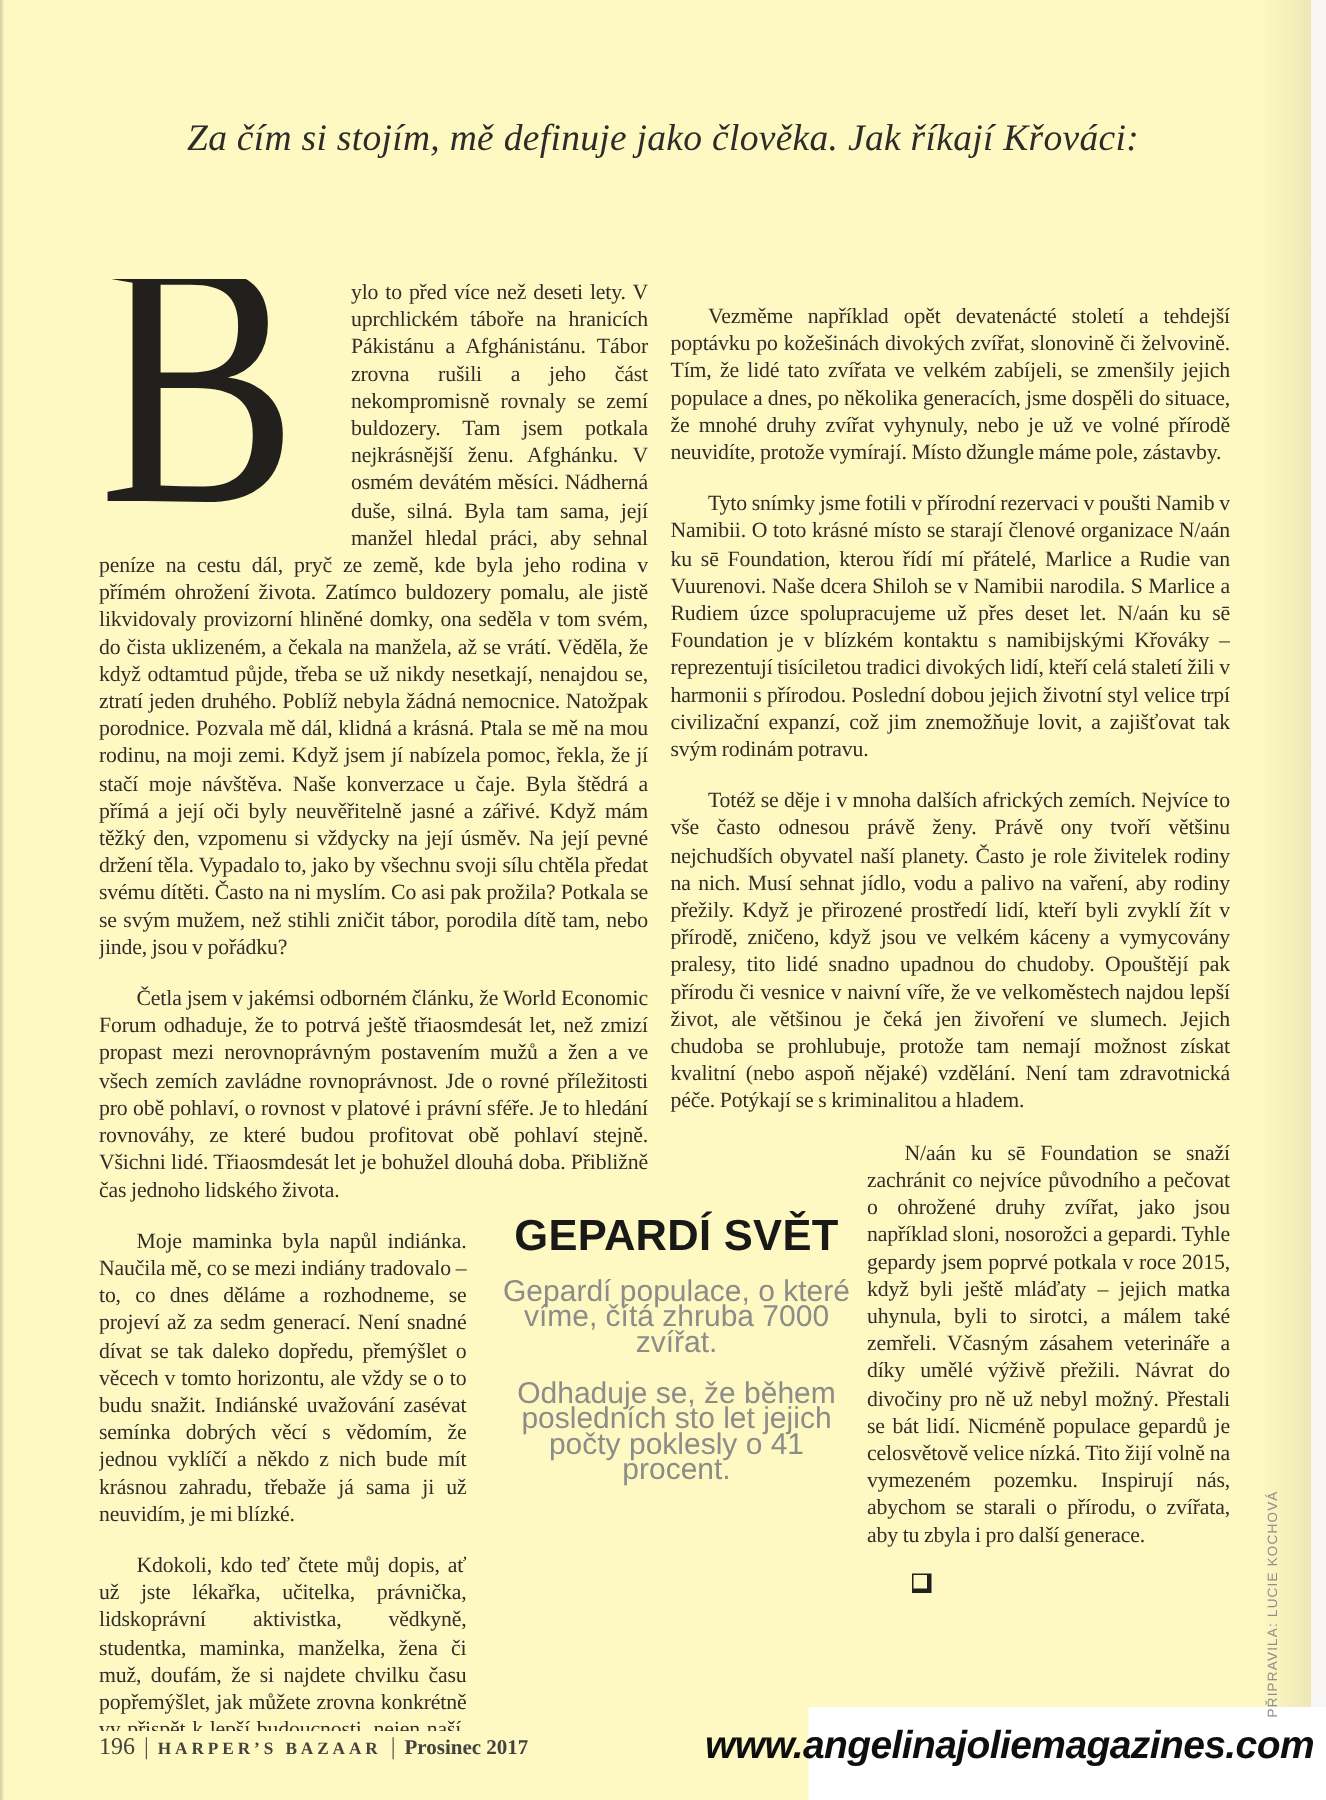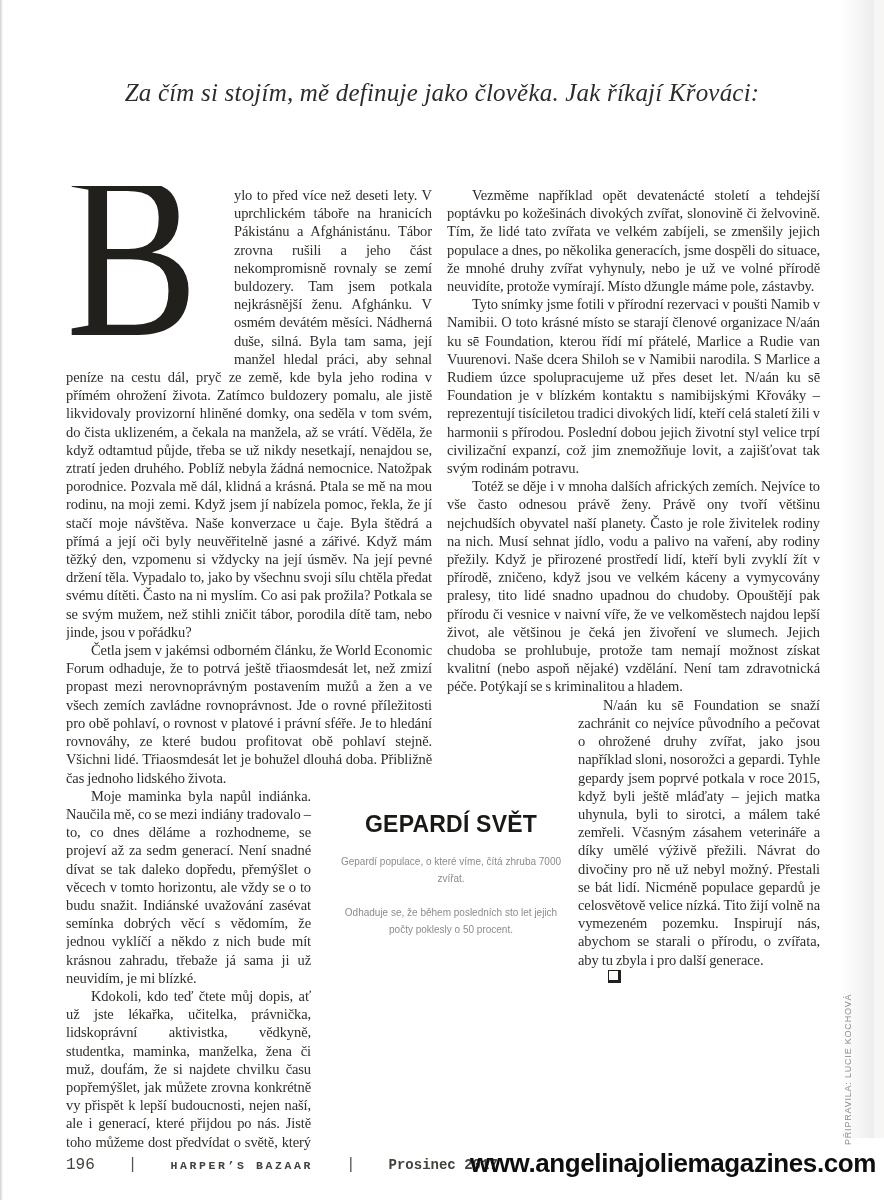--- a/index.html
+++ b/index.html
@@ -1,21 +1,21 @@
 <!DOCTYPE html>
 <html lang="cs"><head>
 <meta charset="utf-8">
 <style>
   html,body{margin:0;padding:0;}
   body{background:#d8d6d2;font-family:"Liberation Serif",serif;}
   .page{
     position:relative;
     width:884px;height:1200px;
     margin:0 auto;
-    background:#ffffff;
+    background:#fef9c3;
     overflow:hidden;
     color:#312e29;
   }
   
   .edge-right{
     position:absolute;top:0;right:10px;width:34px;height:1200px;
     background:linear-gradient(to right,rgba(0,0,0,0),rgba(0,0,0,0.07));
     pointer-events:none;
   }
   .edge-strip{
@@ -43,21 +43,21 @@
   
   .columns{
     position:absolute;top:186px;left:66px;width:754px;height:968px;
     overflow:hidden;
     display:flex;
   }
   .col{text-align:justify;font-size:14.5px;line-height:18.2px;word-spacing:-0.4px;letter-spacing:-0.1px;}
   .col-left{width:366px;margin-right:15px;flex:none;}
   .col-right{width:373px;flex:none;}
   .col p{margin:0;}
-  .col p.ind{text-indent:25px;}
+  .col p.ind{text-indent:25px;margin-top:16px;}
 
   .dropcap{
     float:left;
     width:158px;height:160px;
     margin:2px 10px 2px 0;
     font-family:"Liberation Serif",serif;
     font-size:236px;line-height:136px;
     color:#21201d;
     transform:scaleX(0.84);
     transform-origin:left top;
@@ -73,53 +73,54 @@
   }
 
   
   .inset{
     position:absolute;top:812px;left:332px;width:238px;
     text-align:center;
     font-family:"Liberation Sans",sans-serif;
   }
   .inset h2{
     margin:0 0 7px 0;
-    font-size:23px;line-height:25px;
+    font-size:29px;line-height:25px;
     font-weight:bold;
     letter-spacing:0.2px;
     color:#191917;
   }
   .inset p{
     margin:16px 0 17px 0;
-    font-size:10px;line-height:17px;
+    font-size:20px;line-height:17px;
     color:#8d8c89;
   }
 
   
   .footer{
     position:absolute;left:66px;top:1156px;
-    font-family:Liberation Mono, monospace;
+    font-family:Liberation Serif, serif;
     color:#44423d;font-size:16px;
-    display:flex;align-items:baseline;gap:27px;
+    display:flex;align-items:baseline;
   }
   .footer .sep{margin:0 6px;font-weight:normal;color:#55534e;}
   .footer .mag{font-size:11.5px;font-weight:bold;letter-spacing:2.6px;}
   .footer .issue{font-size:14px;font-weight:bold;}
 
   
   .wm-strip{
     position:absolute;right:0;top:1138px;width:345px;height:62px;
     background:#ffffff;
   }
   .watermark{
     position:absolute;right:8px;top:1148px;
     font-family:"Liberation Sans",sans-serif;
     font-weight:bold;
     font-size:26px;letter-spacing:-0.4px;
     color:#0e0e0e;
+    font-style:italic;
   }
 
   
   .credit{
     position:absolute;right:31px;top:985px;height:160px;
     writing-mode:vertical-rl;transform:rotate(180deg);
     font-family:"Liberation Sans",sans-serif;
     font-size:9px;letter-spacing:0.8px;
     color:#8f8e8a;
     white-space:nowrap;
@@ -149,21 +150,21 @@
       <p class="ind"><span>Tyto snímky jsme fotili v přírodní rezervaci v poušti Namib v Namibii. O toto krásné místo se starají členové organizace N/aán ku sē Foundation, kterou řídí mí přátelé, Marlice a Rudie van Vuurenovi. Naše dcera Shiloh se v Namibii narodila. S Marlice a Rudiem úzce spolupracujeme už přes deset let. N/aán ku sē Foundation je v blízkém kontaktu s namibijskými Křováky – reprezentují tisíciletou tradici divokých lidí, kteří celá staletí žili v harmonii s přírodou. Poslední dobou jejich životní styl velice trpí civilizační expanzí, což jim znemožňuje lovit, a zajišťovat tak svým rodinám potravu.</span></p>
       <p class="ind"><span>Totéž se děje i v mnoha dalších afrických zemích. Nejvíce to vše často odnesou právě ženy. Právě ony tvoří většinu nejchudších obyvatel naší planety. Často je role živitelek rodiny na nich. Musí sehnat jídlo, vodu a palivo na vaření, aby rodiny přežily. Když je přirozené prostředí lidí, kteří byli zvyklí žít v přírodě, zničeno, když jsou ve velkém káceny a vymycovány pralesy, tito lidé snadno upadnou do chudoby. Opouštějí pak přírodu či vesnice v naivní víře, že ve velkoměstech najdou lepší život, ale většinou je čeká jen živoření ve slumech. Jejich chudoba se prohlubuje, protože tam nemají možnost získat kvalitní (nebo aspoň nějaké) vzdělání. Není tam zdravotnická péče. Potýkají se s kriminalitou a hladem.</span></p>
       <p class="ind"><span class="spacer-right"></span><span>N/aán ku sē Foundation se snaží zachránit co nejvíce původního a pečovat o ohrožené druhy zvířat, jako jsou například sloni, nosorožci a gepardi. Tyhle gepardy jsem poprvé potkala v roce 2015, když byli ještě mláďaty – jejich matka uhynula, byli to sirotci, a málem také zemřeli. Včasným zásahem veterináře a díky umělé výživě přežili. Návrat do divočiny pro ně už nebyl možný. Přestali se bát lidí. Nicméně populace gepardů je celosvětově velice nízká. Tito žijí volně na vymezeném pozemku. Inspirují nás, abychom se starali o přírodu, o zvířata, aby tu zbyla i pro další generace.</span></p>
       <p class="ind"><span class="endmark"></span></p>
     </div>
   </div>
 
   <div class="inset">
     <h2>GEPARDÍ SVĚT</h2>
     <p>Gepardí populace, o které víme, čítá zhruba 7000 zvířat.</p>
-    <p>Odhaduje se, že během posledních sto let jejich počty poklesly o 50 procent.</p>
+    <p>Odhaduje se, že během posledních sto let jejich počty poklesly o 41 procent.</p>
   </div>
 
   <div class="footer">
     <span>196</span>
     <span class="sep">|</span>
     <span class="mag">HARPER’S BAZAAR</span>
     <span class="sep">|</span>
     <span class="issue">Prosinec 2017</span>
   </div>
 

